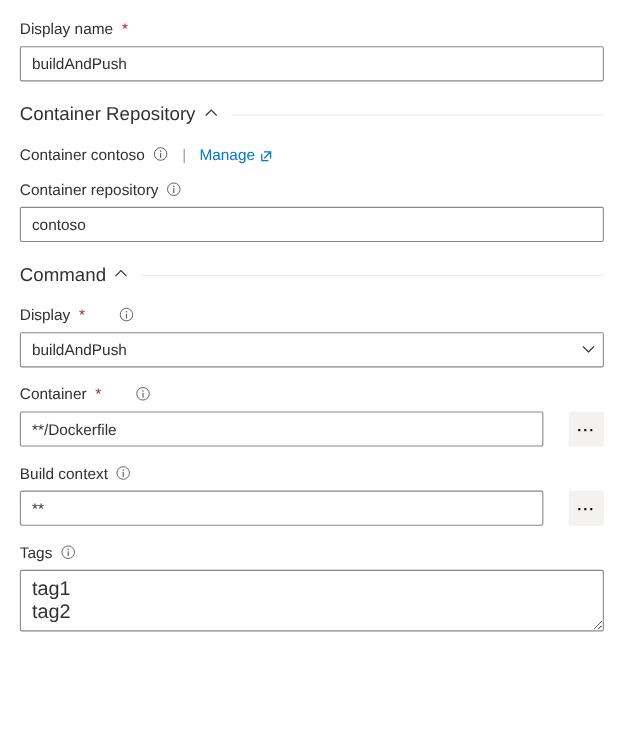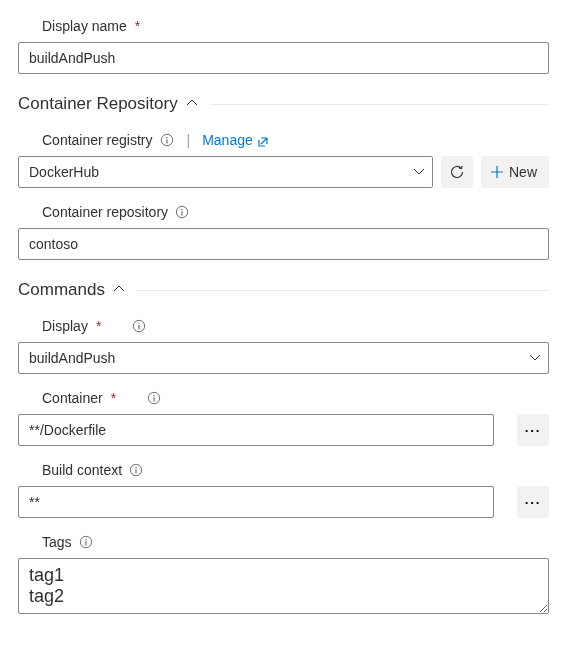--- a/index.html
+++ b/index.html
@@ -16,21 +16,20 @@
       width: 567px;
     }
     .field-group {
       margin-bottom: 16px;
     }
     .label-row {
       display: flex;
       align-items: center;
       margin-bottom: 8px;
       gap: 6px;
-      margin-left: 24px;
     }
     .label-text {
       color: #323130;
       font-size: 14px;
     }
     .required {
       color: #a4262c;
       margin-left: 2px;
     }
     .info-icon {
@@ -212,78 +211,55 @@
   <span class="section-caret">
     <svg viewBox="0 0 12 12">
         <path d="M1 8 L6 3 L11 8" stroke="#323130" stroke-width="1" fill="none"></path>
       </svg>
   </span>
   <div class="section-line"></div>
 </div>
 
 <div class="field-group">
   <div class="label-row">
-    <span class="label-text">Container registry</span>
+    <span class="label-text">Container contoso</span>
     <span class="info-icon">
       <svg viewBox="0 0 16 16">
           <circle cx="8" cy="8" r="6.5" stroke="#605e5c" stroke-width="1" fill="none"></circle>
           <circle cx="8" cy="5" r="0.8" fill="#605e5c"></circle>
           <rect x="7.4" y="7" width="1.2" height="5" fill="#605e5c"></rect>
         </svg>
     </span>
     <span class="pipe">|</span>
     <span class="link">
       <span>Manage</span>
       <svg viewBox="0 0 12 12">
           <path d="M4 2 H10 V8 M10 2 L4 8" stroke="#0078d4" stroke-width="1.2" fill="none"></path>
           <path d="M2 4 V10 H8" stroke="#0078d4" stroke-width="1.2" fill="none"></path>
         </svg>
     </span>
   </div>
-  <div class="row">
-    <div class="select-wrapper">
-      <div class="select">
-        <span>DockerHub</span>
-      </div>
-      <span class="chevron">
-        <svg viewBox="0 0 12 12">
-            <path d="M1 4 L6 9 L11 4" stroke="#323130" stroke-width="1" fill="none"></path>
-          </svg>
-      </span>
-    </div>
-    <button class="icon-button">
-      <svg viewBox="0 0 16 16">
-          <path d="M13.5 8 A5.5 5.5 0 1 1 12 4.2 M13 2 L12.5 4.5 L10 4" stroke="#323130" stroke-width="1.2" fill="none"></path>
-        </svg>
-    </button>
-    <button class="new-button">
-      <svg viewBox="0 0 16 16">
-          <path d="M8 2 V14 M2 8 H14" stroke="#0078d4" stroke-width="1.2"></path>
-        </svg>
-      <span>New</span>
-    </button>
-  </div>
 </div>
 
 <div class="field-group">
   <div class="label-row">
     <span class="label-text">Container repository</span>
     <span class="info-icon">
       <svg viewBox="0 0 16 16">
           <circle cx="8" cy="8" r="6.5" stroke="#605e5c" stroke-width="1" fill="none"></circle>
           <circle cx="8" cy="5" r="0.8" fill="#605e5c"></circle>
           <rect x="7.4" y="7" width="1.2" height="5" fill="#605e5c"></rect>
         </svg>
     </span>
   </div>
   <input type="text" value="contoso" style="">
 </div>
 
 <div class="section-header">
-  <span class="section-title">Commands</span>
+  <span class="section-title">Command</span>
   <span class="section-caret">
     <svg viewBox="0 0 12 12">
         <path d="M1 8 L6 3 L11 8" stroke="#323130" stroke-width="1" fill="none"></path>
       </svg>
   </span>
   <div class="section-line"></div>
 </div>
 
 <div class="field-group">
   <div class="label-row">

